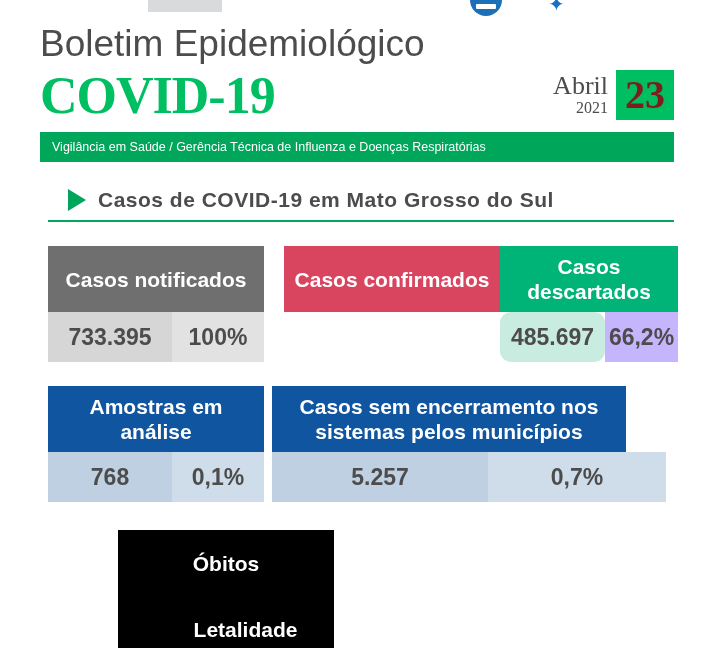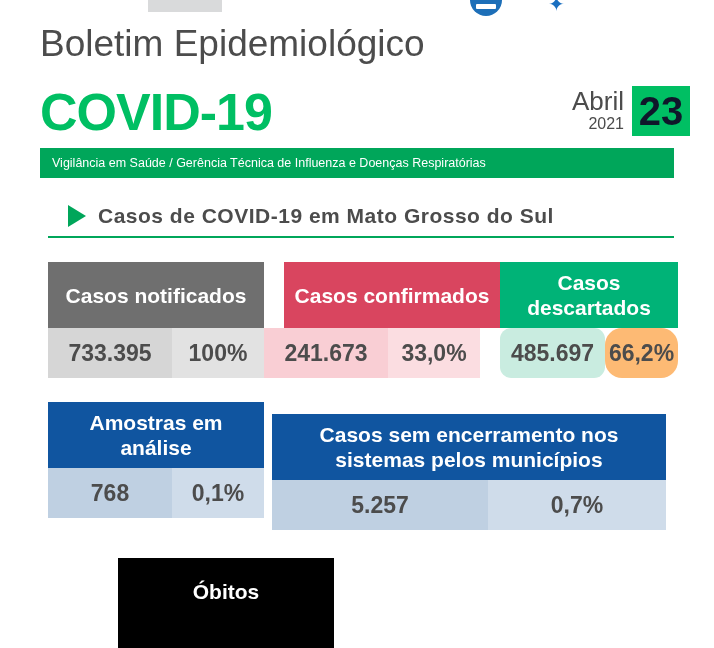--- a/index.html
+++ b/index.html
@@ -58,35 +58,36 @@
     position: absolute;
     top: -6px;
     left: 548px;
     color: #1a6fc0;
     font-size: 20px;
     line-height: 20px;
   }
 
   
   .header {
-    padding: 4px 24px 0 40px;
+    padding: 4px 40px 0 40px;
     position: relative;
   }
   .bol-title {
     font-size: 37px;
     color: #4c4c4c;
     font-weight: normal;
     letter-spacing: 0px;
     line-height: 44px;
     margin-top: 2px;
   }
   .covid-row {
     position: relative;
     height: 58px;
-    margin-top: 18px;
+    margin-top: 2px;
+    font-family: Liberation Serif, serif;
   }
   .covid-title {
     font-size: 52px;
     font-weight: bold;
     color: #00bf63;
     line-height: 56px;
     letter-spacing: -1px;
   }
   .date-wrap {
     position: absolute;
@@ -106,21 +107,21 @@
     line-height: 27px;
   }
   .date-year {
     font-size: 16px;
     color: #4c4c4c;
     line-height: 18px;
     text-align: right;
   }
   .date-day {
     background: #00bf63;
-    color: #0f172a;
+    color: #7f1d1d;
     font-size: 40px;
     font-weight: bold;
     width: 58px;
     height: 50px;
     display: flex;
     align-items: center;
     justify-content: center;
     line-height: 40px;
   }
 
@@ -202,21 +203,21 @@
   .hdr-red    { background: #d9455f; }
   .hdr-green  { background: #00b377; }
   .hdr-blue   { background: #1055a0; }
   .hdr-black  { background: #000000; }
 
   .v-grey-a { background: #d6d6d6; }
   .v-grey-b { background: #e2e2e2; }
   .v-red-a  { background: #f9ced4; }
   .v-red-b  { background: #fbdde1; }
   .v-grn-a  { background: #c9ece0; border-radius: 11px; }
-  .v-grn-b  { background: #fdba74; border-radius: 17px; }
+  .v-grn-b  { background: #c4b5fd; }
   .v-blu-a  { background: #bfd0e2; }
   .v-blu-b  { background: #cfdcea; }
 
   .sp { width: 8px; }
 
   
   .w-notif-h { width: 216px; }
   .w-notif-v1 { width: 124px; }
   .w-notif-v2 { width: 92px; }
 
@@ -225,21 +226,21 @@
   .w-conf-v2 { width: 92px; }
 
   .w-desc-h { width: 178px; }
   .w-desc-v1 { width: 105px; }
   .w-desc-v2 { width: 73px; }
 
   .w-amo-h { width: 216px; }
   .w-amo-v1 { width: 124px; }
   .w-amo-v2 { width: 92px; }
 
-  .w-sem-h { width: 394px; margin-top: 12px; }
+  .w-sem-h { width: 354px; }
   .w-sem-v1 { width: 216px; }
   .w-sem-v2 { width: 178px; }
 
   .w-obi { width: 216px; }
   .w-let { width: 216px; padding-left: 43px; }
 
   .t3 { justify-content: center; margin-left: 0; padding-left: 118px; }
 </style>
 </head>
 <body>
@@ -282,24 +283,20 @@
     <div class="col">
       <div class="hdr hdr-grey w-notif-h">Casos notificados</div>
       <div class="valrow">
         <div class="val v-grey-a w-notif-v1">733.395</div>
         <div class="val v-grey-b w-notif-v2">100%</div>
       </div>
     </div>
     <div class="sp"></div>
     <div class="col">
       <div class="hdr hdr-red w-conf-h">Casos confirmados</div>
-      <div class="valrow">
-        <div class="val v-red-a w-conf-v1">241.673</div>
-        <div class="val v-red-b w-conf-v2">33,0%</div>
-      </div>
     </div>
     <div class="sp"></div>
     <div class="col">
       <div class="hdr hdr-green w-desc-h">Casos descartados</div>
       <div class="valrow">
         <div class="val v-grn-a w-desc-v1">485.697</div>
         <div class="val v-grn-b w-desc-v2">66,2%</div>
       </div>
     </div>
   </div>

